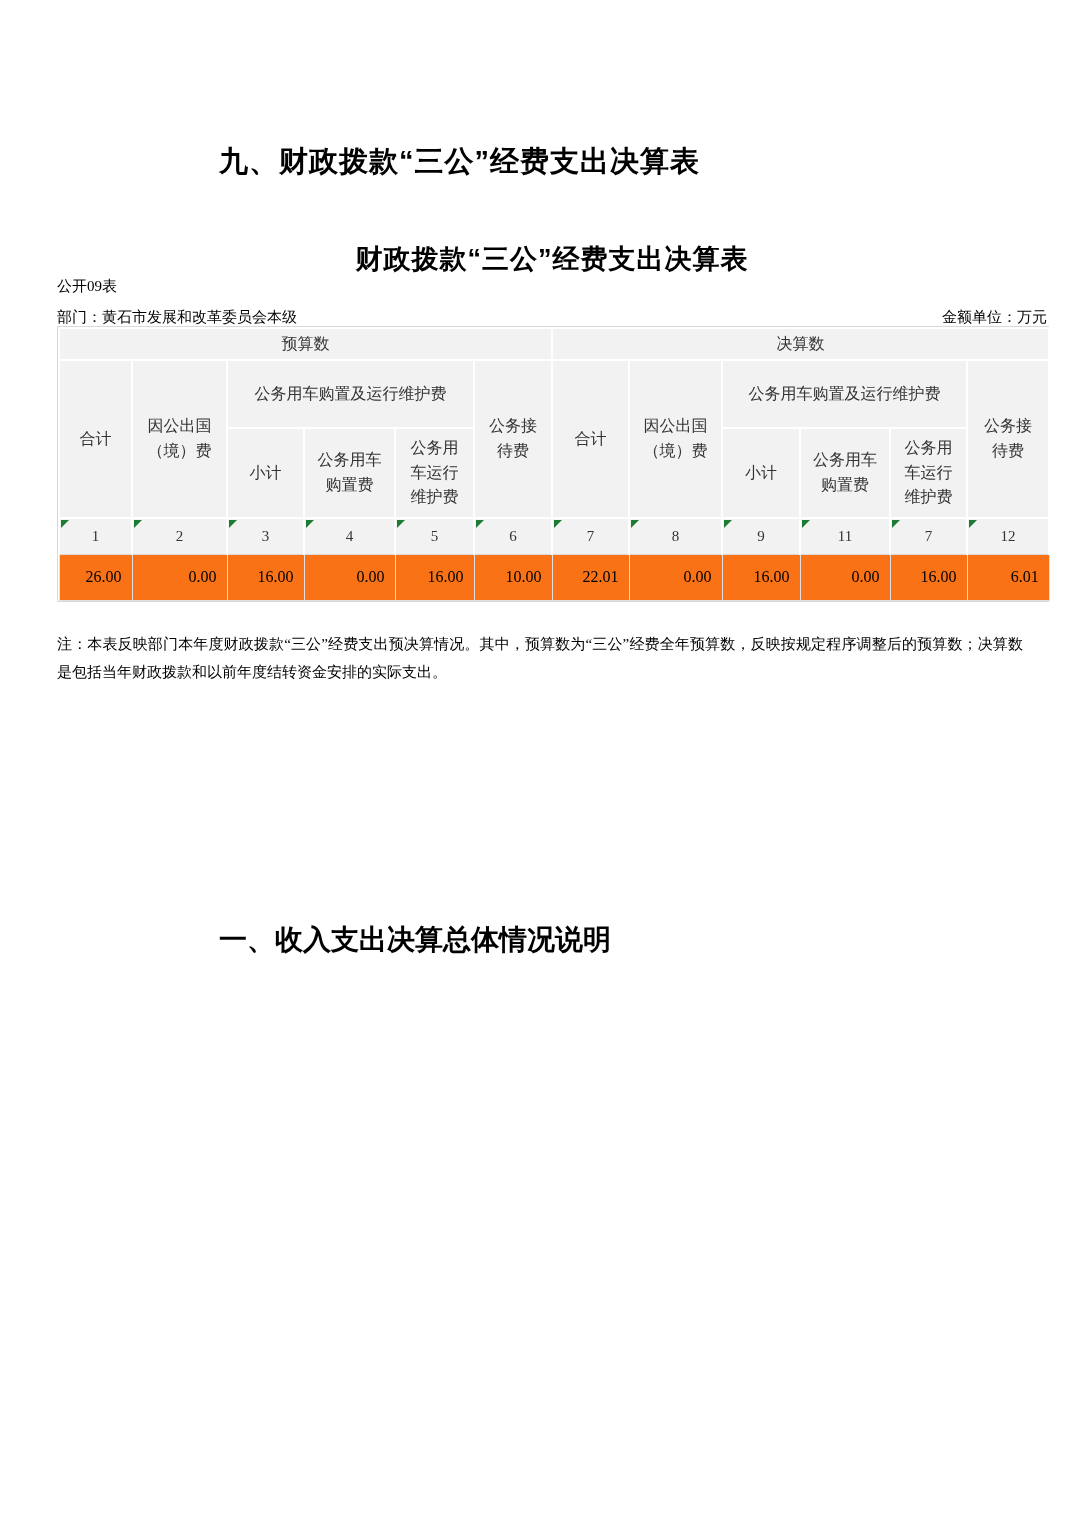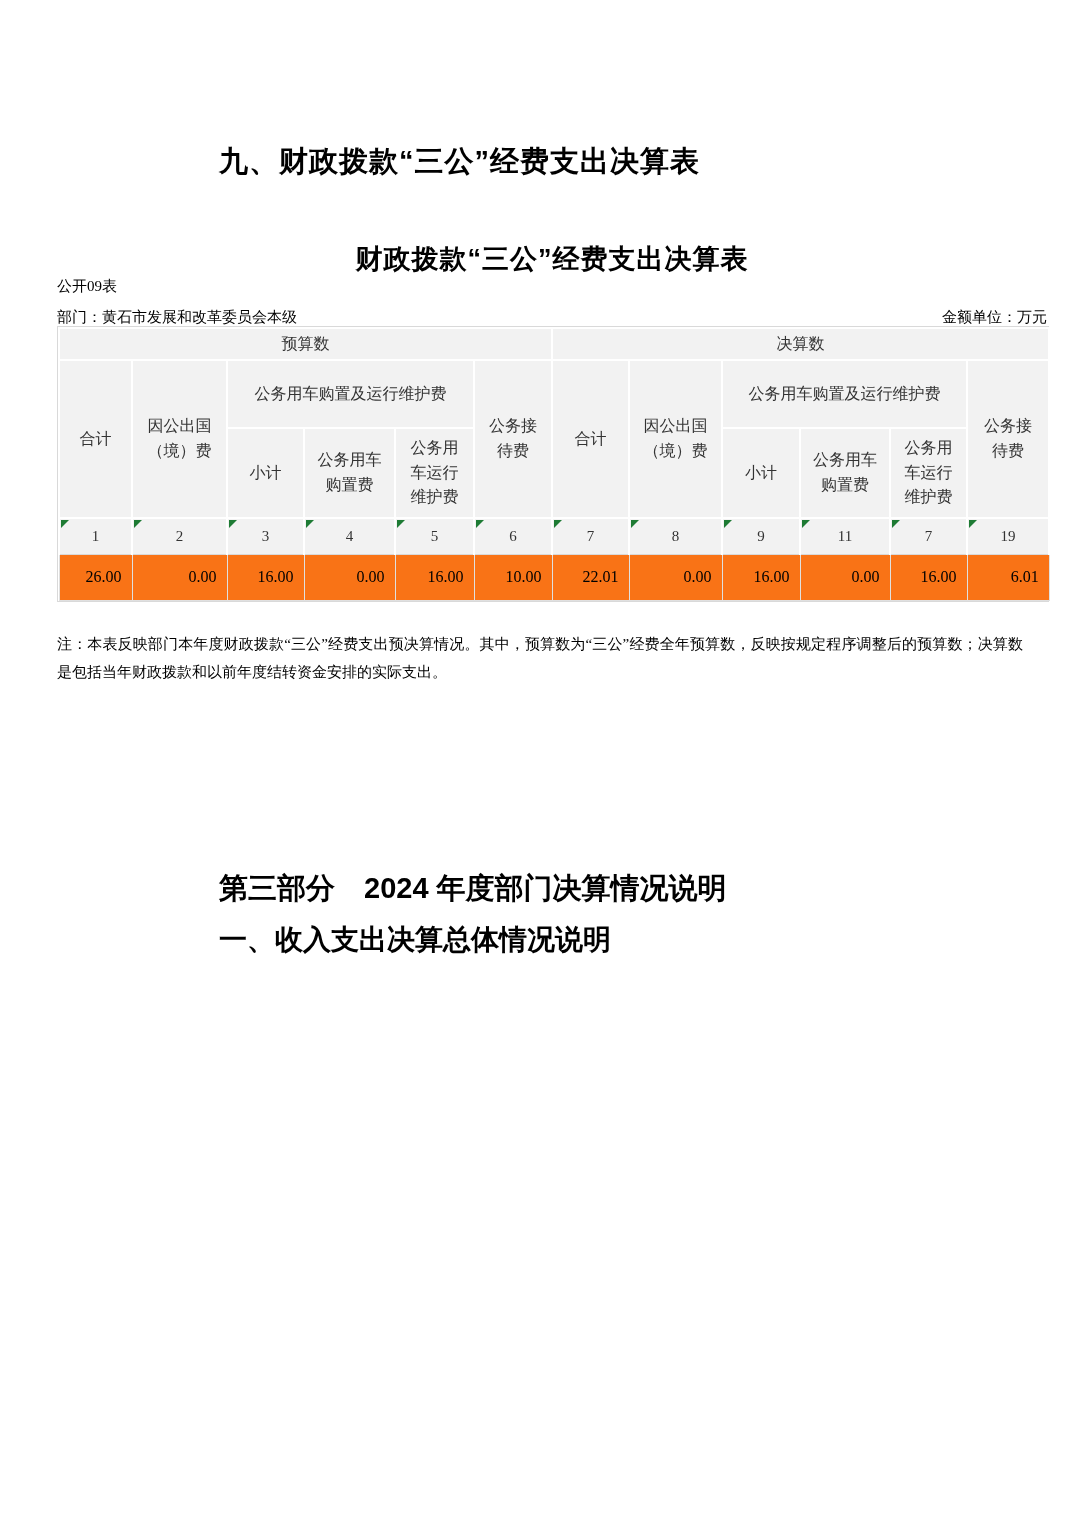--- a/index.html
+++ b/index.html
@@ -163,21 +163,21 @@
         <td><span class="tri"></span><span>2</span></td>
         <td><span class="tri"></span><span>3</span></td>
         <td><span class="tri"></span><span>4</span></td>
         <td><span class="tri"></span><span>5</span></td>
         <td><span class="tri"></span><span>6</span></td>
         <td><span class="tri"></span><span>7</span></td>
         <td><span class="tri"></span><span>8</span></td>
         <td><span class="tri"></span><span>9</span></td>
         <td><span class="tri"></span><span>11</span></td>
         <td><span class="tri"></span><span>7</span></td>
-        <td><span class="tri"></span><span>19</span></td>
+        <td><span class="tri"></span><span>12</span></td>
       </tr>
       <tr class="r5">
         <td>26.00</td>
         <td>0.00</td>
         <td>16.00</td>
         <td>0.00</td>
         <td>16.00</td>
         <td>10.00</td>
         <td>22.01</td>
         <td>0.00</td>
@@ -185,21 +185,20 @@
         <td>0.00</td>
         <td>16.00</td>
         <td>6.01</td>
       </tr>
     </tbody>
       </table>
   </div>
 
   <div class="abs table-note">注：本表反映部门本年度财政拨款“三公”经费支出预决算情况。其中，预算数为“三公”经费全年预算数，反映按规定程序调整后的预算数；决算数是包括当年财政拨款和以前年度结转资金安排的实际支出。</div>
 
-  <div class="abs section-heading">第三部分　2024 年度部门决算情况说明</div>
 
   <div class="abs section-subheading">一、收入支出决算总体情况说明</div>
 
 
   <div class="abs figure-caption">图 1: 收、支决算总计变动情况</div>
 
   <div class="abs page-number">18</div>
 
 </div>
 

